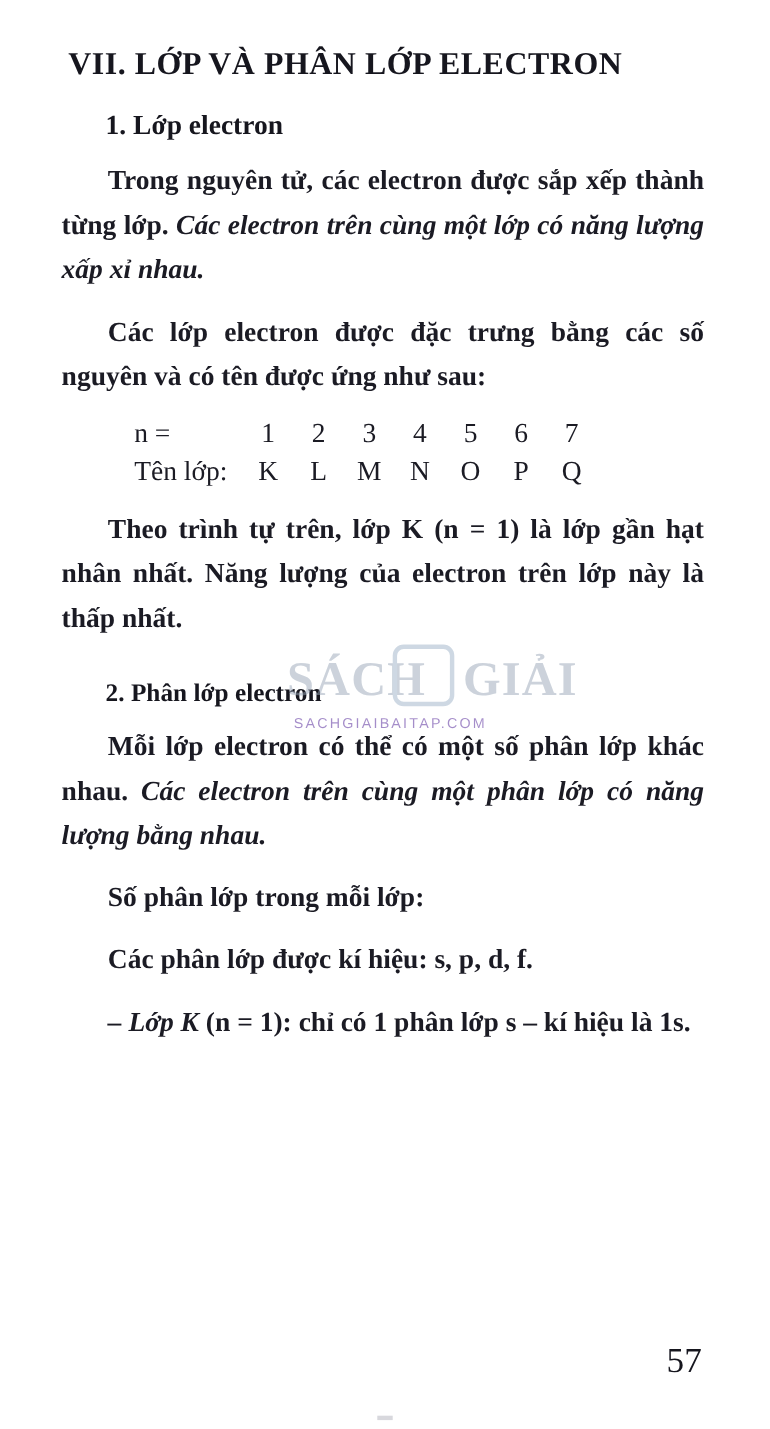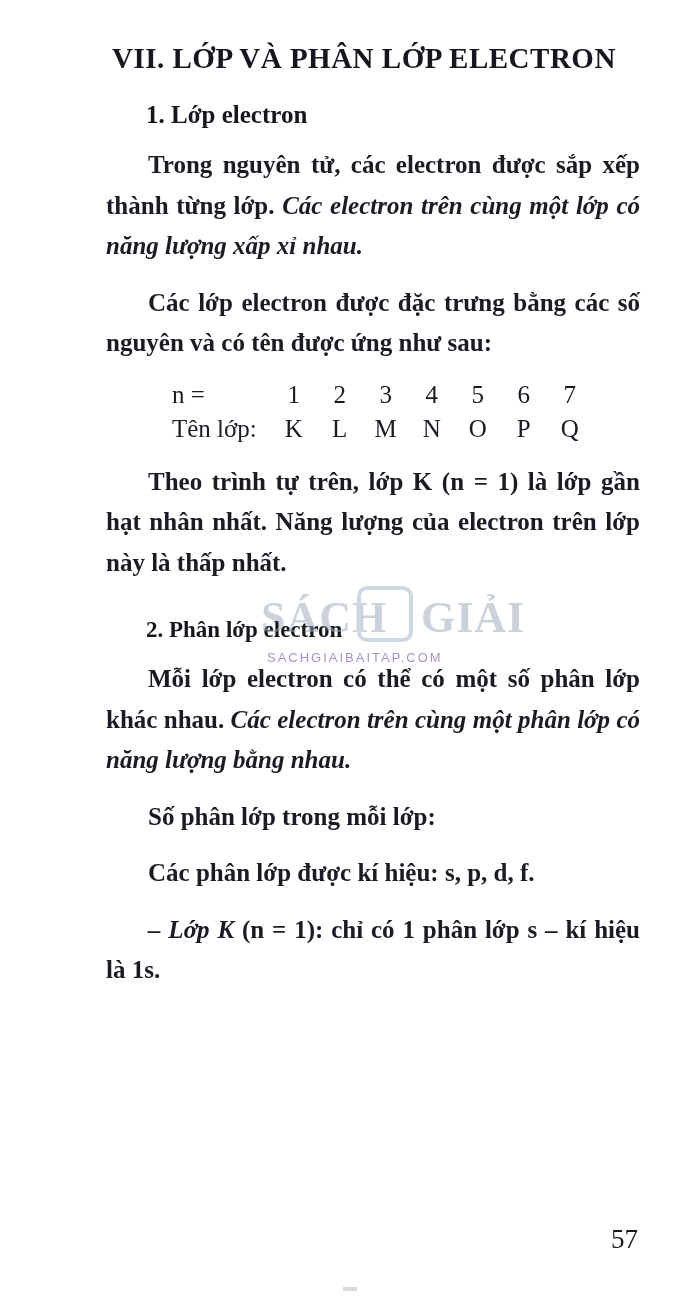--- a/index.html
+++ b/index.html
@@ -13,21 +13,21 @@
     position: relative;
     overflow: hidden;
     font-family: "Liberation Serif", serif;
     color: #1a1a22;
   }
   .page {
     position: relative;
     width: 700px;
     height: 1299px;
     box-sizing: border-box;
-    padding: 30px 60px 20px 106px;
+    padding: 30px 60px 20px 56px;
   }
   .heading-main {
     font-family: "Liberation Serif", serif;
     font-weight: bold;
     font-size: 29px;
     letter-spacing: 0.5px;
     color: #16161e;
     margin: 12px 0 0 6px;
     white-space: nowrap;
   }
@@ -117,21 +117,21 @@
     font-family: Liberation Sans, sans-serif;
     font-size: 13px;
     letter-spacing: 2px;
     color: #4c1d95;
     white-space: nowrap;
   }
   .pagenum {
     position: absolute;
     right: 62px;
     bottom: 44px;
-    font-size: 27px;
+    font-size: 32px;
     color: #16161e;
   }
   .bottom-mark {
     position: absolute;
     left: 50%;
     bottom: 8px;
     width: 14px;
     height: 4px;
     background: #d8d8dd;
     transform: translateX(-50%);

